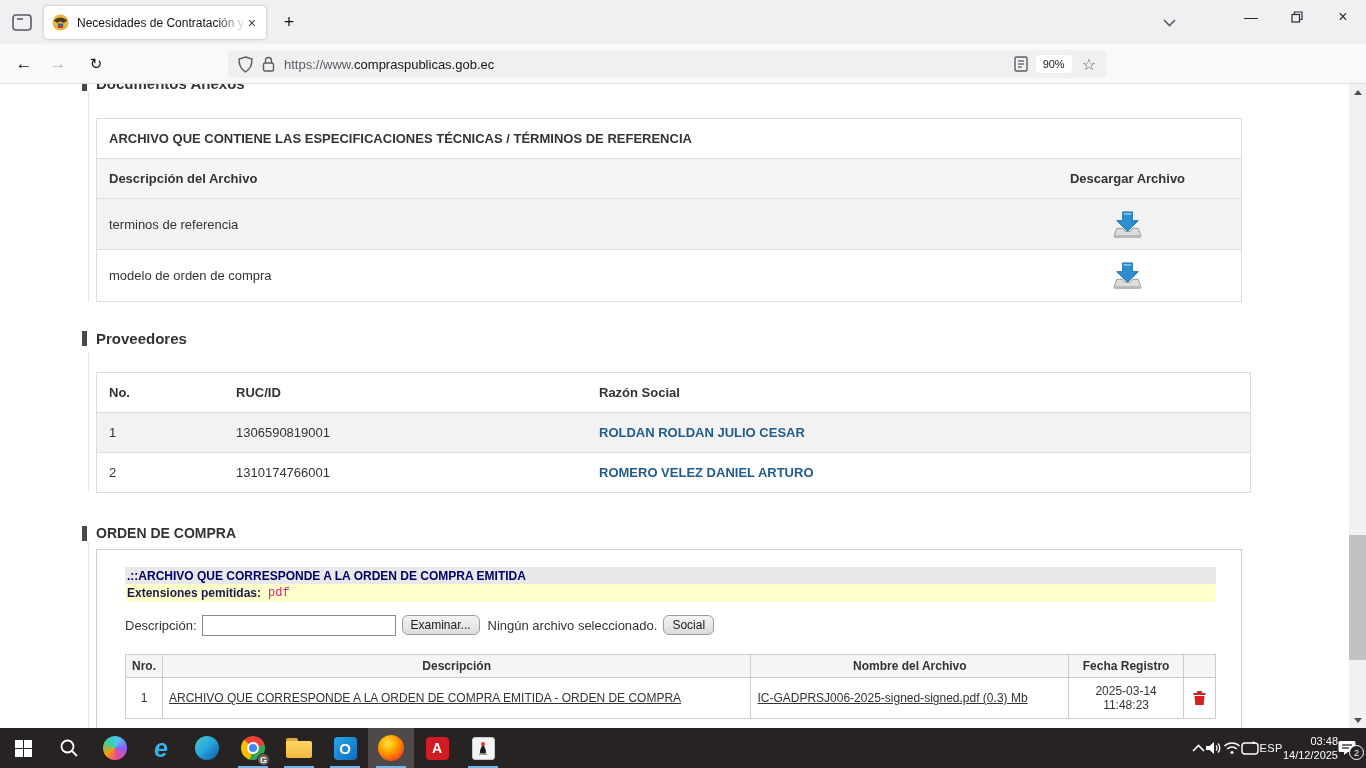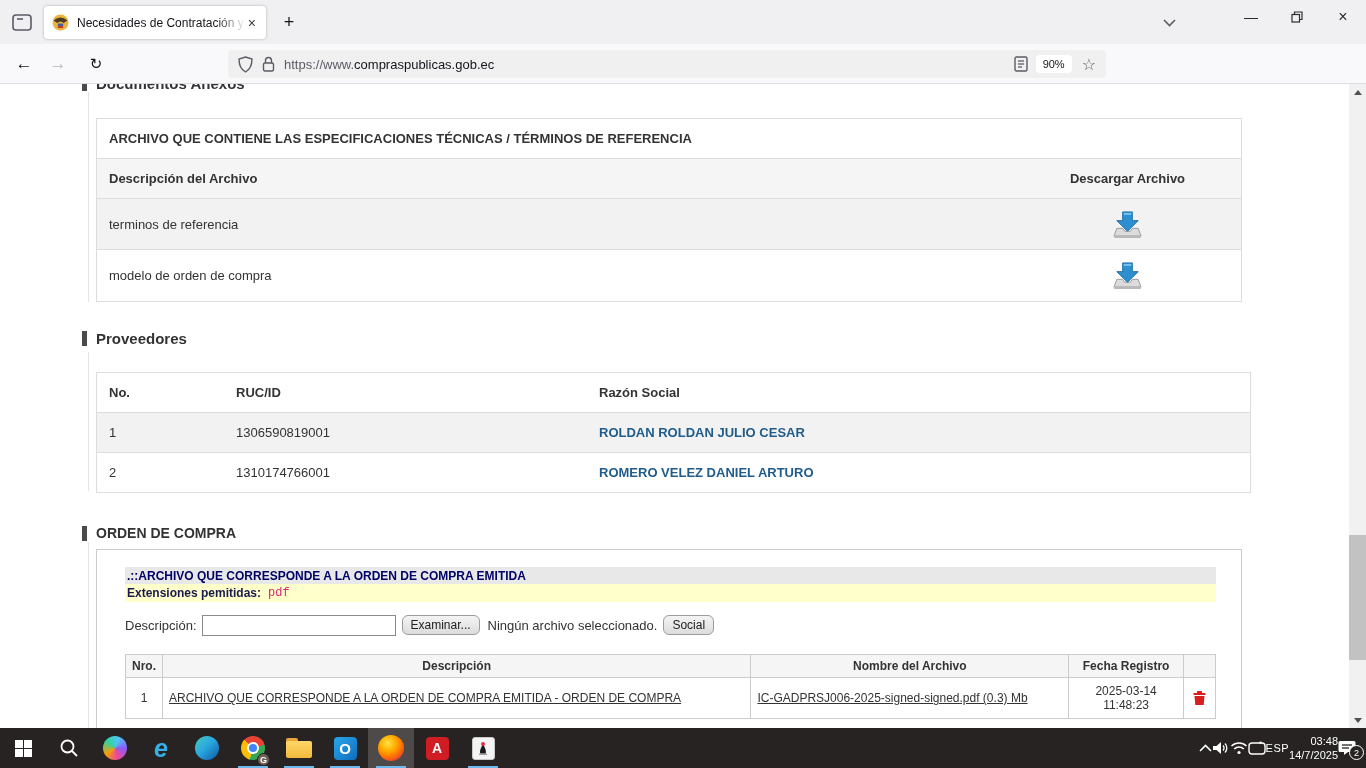--- a/index.html
+++ b/index.html
@@ -408,21 +408,21 @@
           <path d="M4.2 8 a7 7 0 0 1 9.6 0" fill="none" stroke="#fff" stroke-width="1.5"></path>
           <circle cx="9" cy="11.5" r="1.6" fill="#fff"></circle>
         </svg>
       <svg width="18" height="14" viewBox="0 0 18 14">
           <rect x="1" y="2" width="16" height="11" rx="3" fill="none" stroke="#fff" stroke-width="1.4"></rect>
           <circle cx="12.5" cy="1.8" r="1.2" fill="#fff"></circle>
         </svg>
       <span class="esp">ESP</span>
       <span class="clock">
         <span>03:48</span><br>
-        <span>14/7/2025</span>
+        <span>14/12/2025</span>
       </span>
       <span class="notif">
         <svg width="18" height="16" viewBox="0 0 18 16">
             <path d="M2 1 h14 a1.5 1.5 0 0 1 1.5 1.5 v8 a1.5 1.5 0 0 1 -1.5 1.5 h-6 l-4 3 v-3 h-4 a1.5 1.5 0 0 1 -1.5 -1.5 v-8 A1.5 1.5 0 0 1 2 1 Z" fill="#fff"></path>
             <line x1="4" y1="5" x2="14" y2="5" stroke="#272322" stroke-width="1.3"></line>
             <line x1="4" y1="8" x2="11" y2="8" stroke="#272322" stroke-width="1.3"></line>
           </svg>
         <span class="badge">2</span>
       </span>
     </div>

